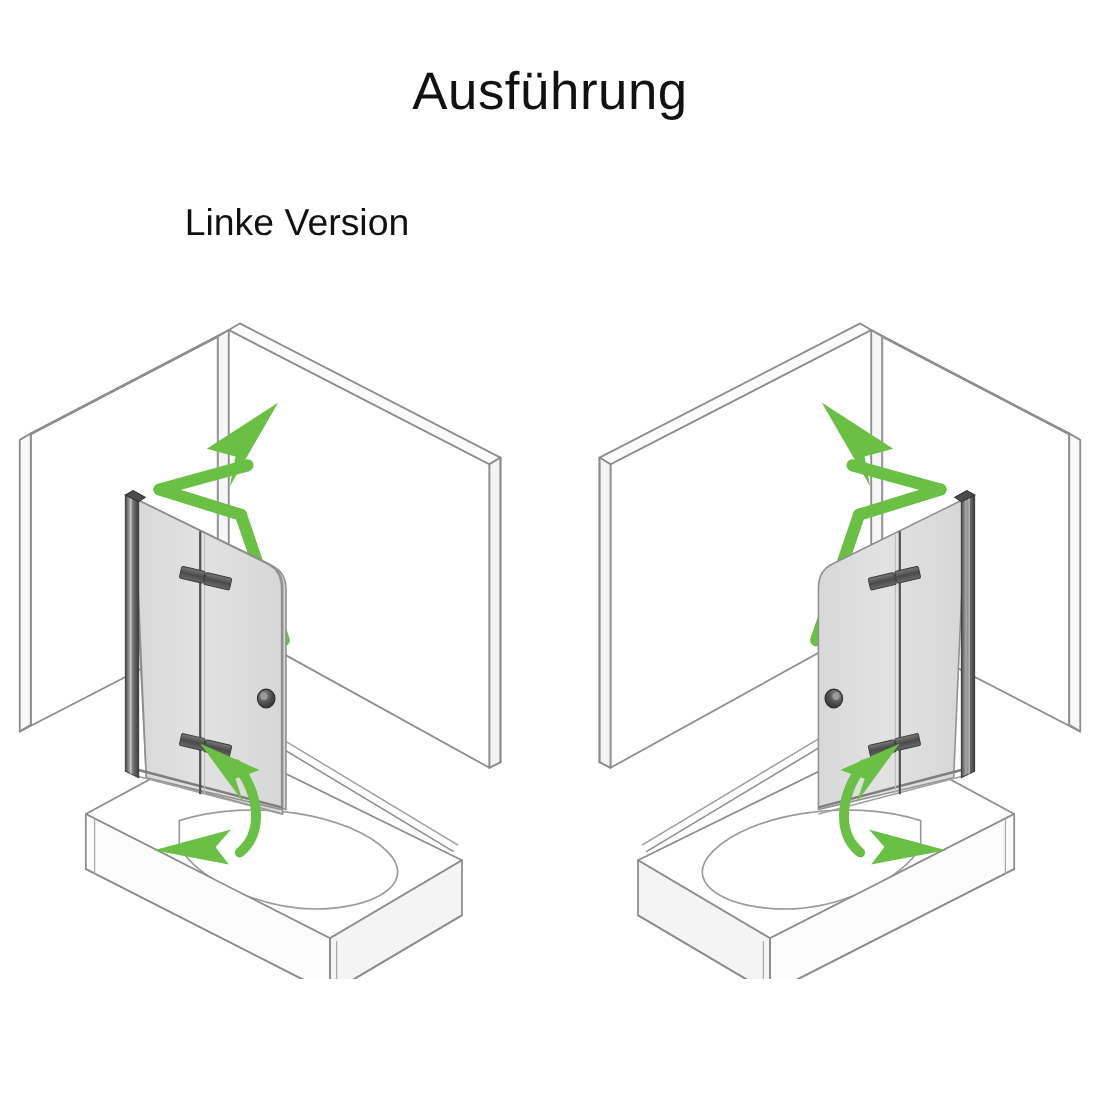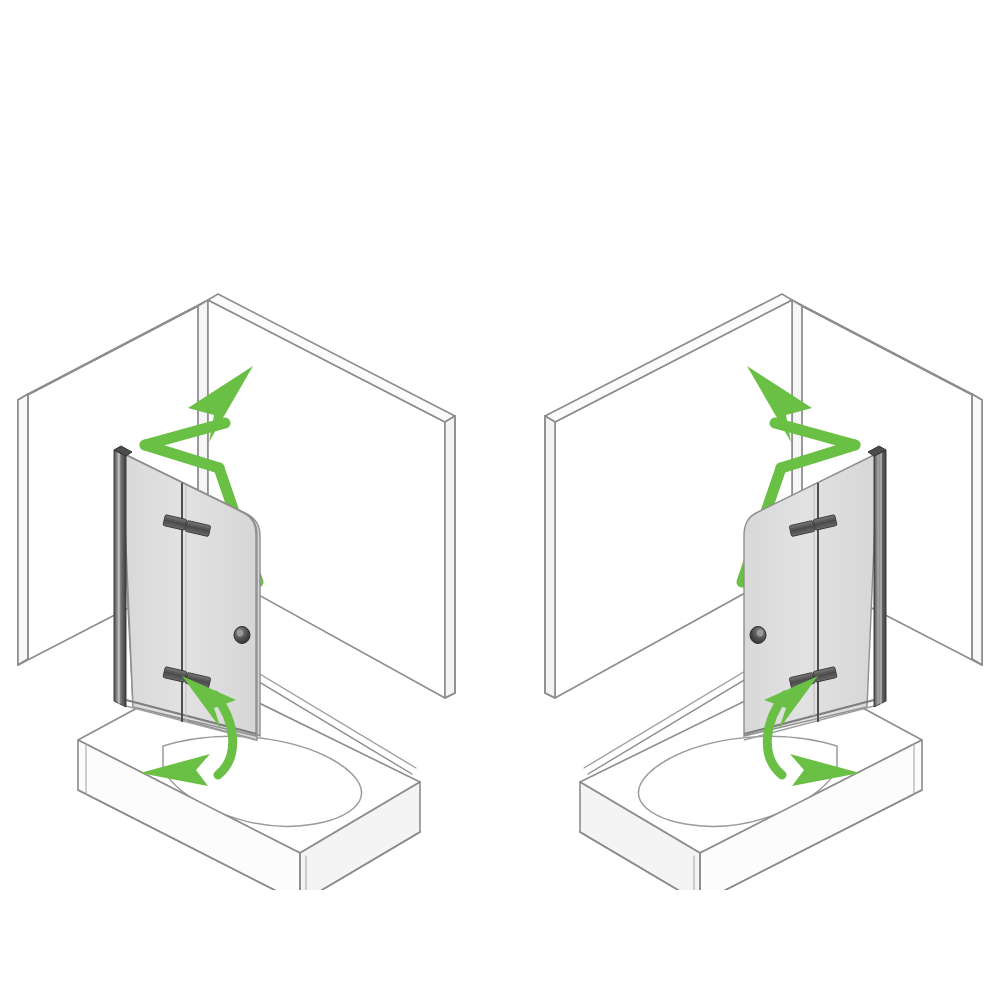--- a/index.html
+++ b/index.html
@@ -54,21 +54,23 @@
   .scene.left  { left: 0px; }
   .scene.right { left: 500px; }
 
   svg { display: block; }
 </style>
 </head>
 <body>
 
 <div id="page">
 
-
+  <div class="title">Ausführung</div>
+
+  <div class="variant-label left">Linke Version</div>
 
 
   <div class="scene left">
     <svg width="500" height="620" viewBox="0 0 500 620" xmlns="http://www.w3.org/2000/svg">
       <defs>
         <linearGradient id="glassL" x1="0" y1="0" x2="1" y2="0">
           <stop offset="0%" stop-color="#d8d8d8"></stop>
           <stop offset="45%" stop-color="#e2e2e2"></stop>
           <stop offset="100%" stop-color="#d6d6d6"></stop>
         </linearGradient>

